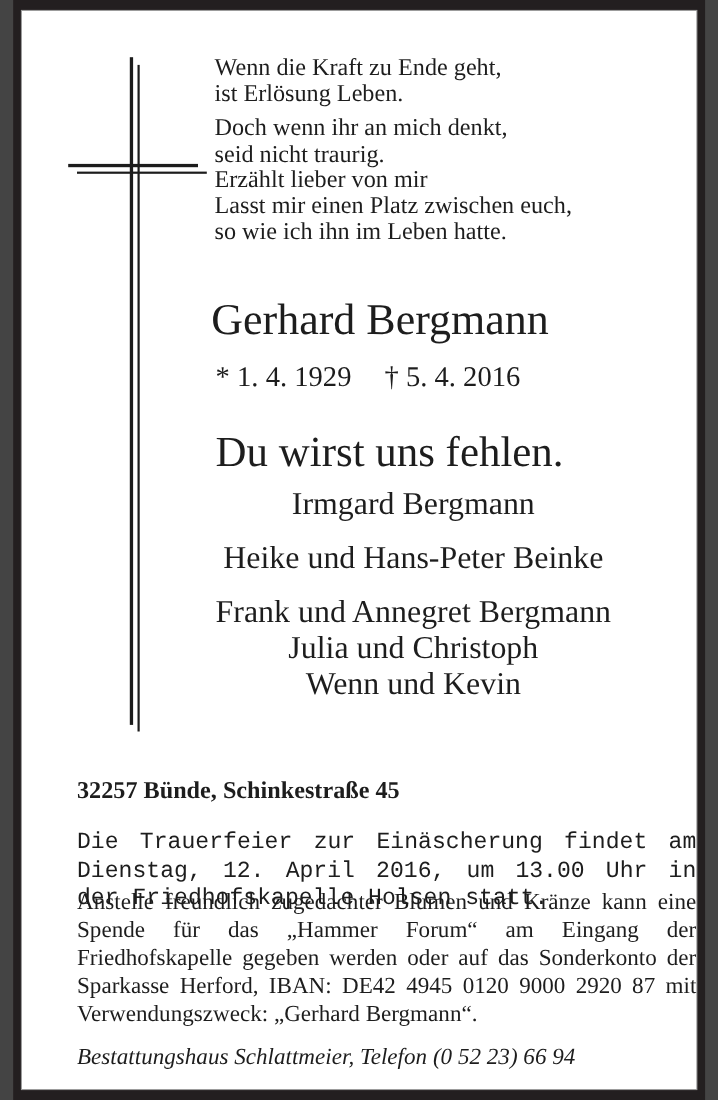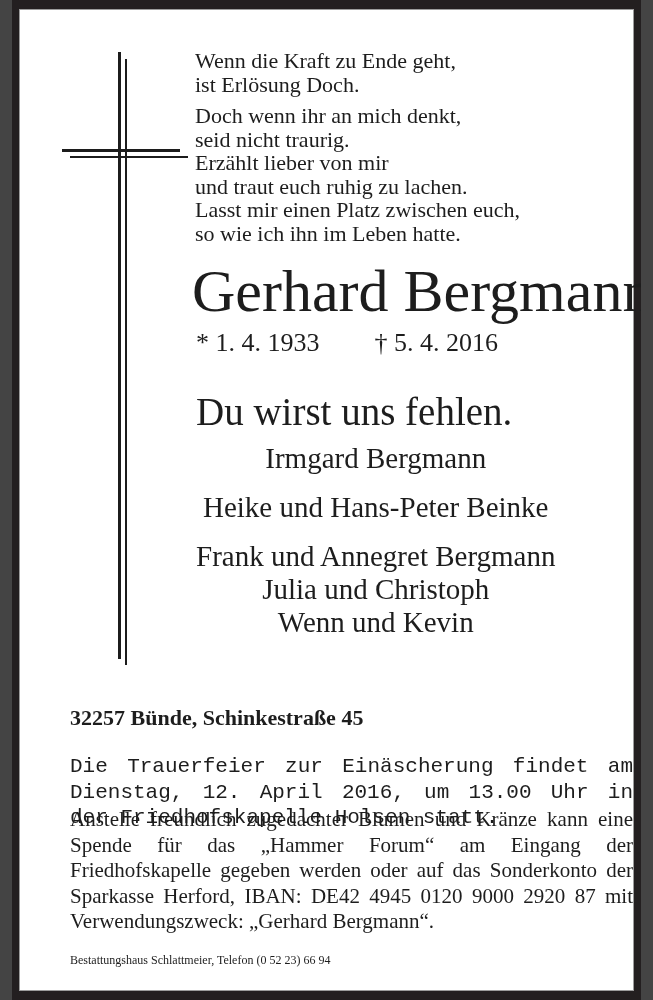--- a/index.html
+++ b/index.html
@@ -21,63 +21,62 @@
   .abs{position:absolute;}
   
   .line{position:absolute;background:#1c1c1c;}
   .cross-v1{left:98px;top:42px;width:3px;height:607px;}
   .cross-v2{left:105px;top:49px;width:2px;height:606px;}
   .cross-h1{left:42px;top:139px;width:118px;height:3px;}
   .cross-h2{left:50px;top:146px;width:118px;height:2px;}
   
   .poem{left:175px;top:39px;font-size:22px;line-height:23.5px;white-space:nowrap;}
   .poem2{top:94px;}
-  .deceased{left:172px;top:248px;font-size:60px;line-height:66px;white-space:nowrap;letter-spacing:0px;}
+  .deceased{left:172px;top:248px;font-size:40px;line-height:66px;white-space:nowrap;letter-spacing:0px;}
   .dates{left:176px;top:318px;font-size:26px;line-height:30px;white-space:nowrap;}
-  .dates .death{margin-left:55px;}
+  .dates .death{margin-left:30px;}
   .farewell{left:176px;top:385px;font-size:39px;line-height:33px;white-space:nowrap;}
   .mourners{left:176px;top:432px;font-size:29px;line-height:33px;white-space:nowrap;}
   .mourner-group{margin:0 0 16px 0;text-align:center;}
   .address{left:50px;top:695px;font-size:22px;line-height:26px;font-weight:bold;white-space:nowrap;}
   .para{left:50px;width:563px;font-size:21px;line-height:25.5px;text-align:justify;text-align-last:left;}
   .para1{top:744px;font-family:Liberation Mono, monospace;}
   .para2{top:797px;}
-  .footer{left:50px;top:941px;font-size:12px;line-height:19px;white-space:nowrap;}
+  .footer{left:50px;top:941px;font-size:21px;line-height:19px;white-space:nowrap;font-style:italic;}
 </style>
 </head>
 <body>
 
 <div class="page">
   <div class="inner">
 
     <span>
       <span class="line cross-v1"></span>
       <span class="line cross-v2"></span>
       <span class="line cross-h1"></span>
       <span class="line cross-h2"></span>
     </span>
 
     <div class="abs poem">
       <div>Wenn die Kraft zu Ende geht,</div>
-      <div>ist Erlösung Doch.</div>
+      <div>ist Erlösung Leben.</div>
     </div>
 
     <div class="abs poem poem2">
       <div>Doch wenn ihr an mich denkt,</div>
       <div>seid nicht traurig.</div>
       <div>Erzählt lieber von mir</div>
-      <div>und traut euch ruhig zu lachen.</div>
       <div>Lasst mir einen Platz zwischen euch,</div>
       <div>so wie ich ihn im Leben hatte.</div>
     </div>
 
     <div class="abs deceased">Gerhard Bergmann</div>
 
     <div class="abs dates">
-      <span class="birth">* 1. 4. 1933</span><span class="death">† 5. 4. 2016</span>
+      <span class="birth">* 1. 4. 1929</span><span class="death">† 5. 4. 2016</span>
     </div>
 
     <div class="abs farewell">Du wirst uns fehlen.</div>
 
     <div class="abs mourners">
       <div class="mourner-group">
         <div>Irmgard Bergmann</div>
       </div>
       <div class="mourner-group">
         <div>Heike und Hans-Peter Beinke</div>

